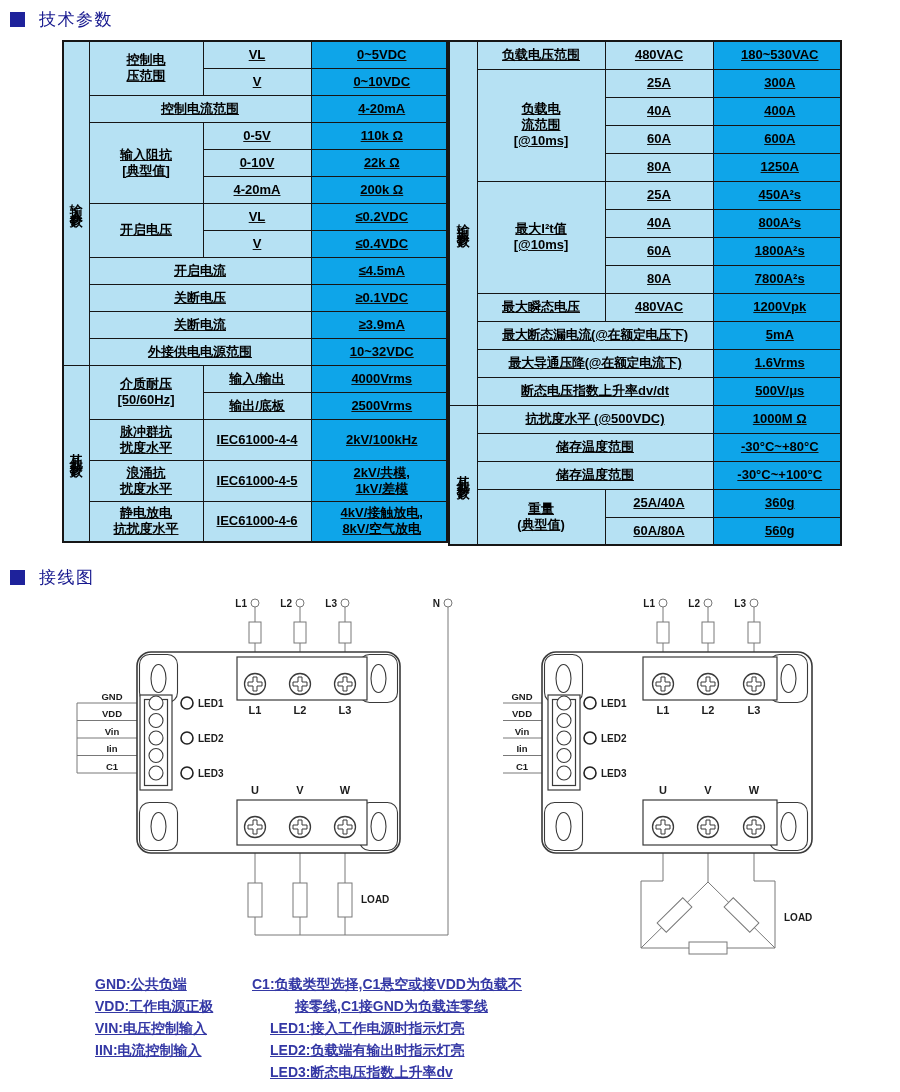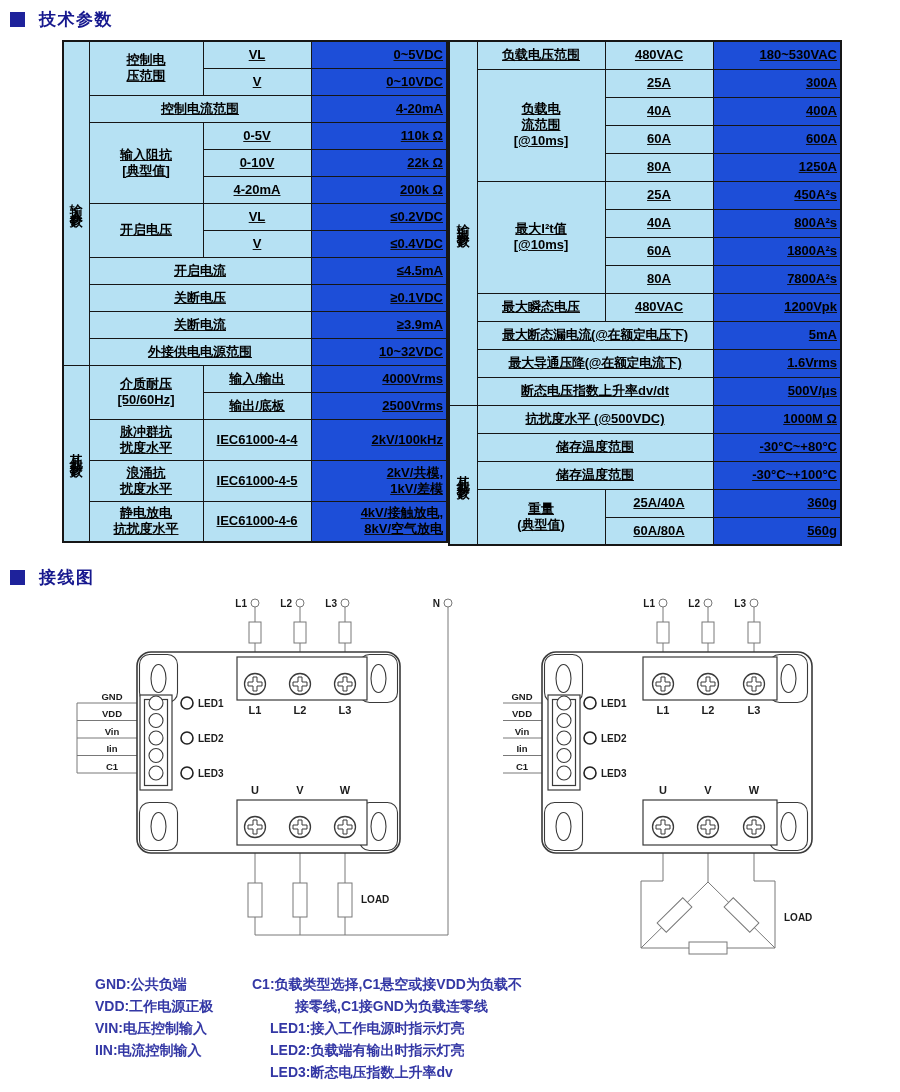--- a/index.html
+++ b/index.html
@@ -1,39 +1,39 @@
 <!DOCTYPE html>
 <html><head>
 <meta charset="utf-8">
 <style>
   html,body{margin:0;padding:0;background:#fff;}
   #page{position:relative;width:900px;height:1092px;background:#fff;overflow:hidden;
         font-family:"Liberation Sans",sans-serif;color:#111;}
   .section-header{position:absolute;display:flex;align-items:center;gap:14px;}
   .bullet{width:15px;height:15px;background:#1e229b;flex:0 0 auto;}
-  .section-title{font-size:17px;font-weight:bold;color:#16188e;letter-spacing:1.5px;}
+  .section-title{font-size:17px;font-weight:normal;color:#16188e;letter-spacing:1.5px;}
 
   
   .spec-wrap{position:absolute;left:62px;top:40px;display:flex;align-items:flex-start;text-decoration:underline;}
   table.spec{border-collapse:collapse;border:2px solid #161616;}
   table.spec td{border:1px solid #161616;background:#b6e1f3;text-align:center;
     font-size:13px;font-weight:bold;color:#000;padding:1px 3px;white-space:pre-line;line-height:1.22;}
-  table.spec td.val{background:#1d4ed8;text-align:right;padding-left:9px;font-weight:bold;}
+  table.spec td.val{background:#0ea5e9;text-align:center;padding-left:9px;font-weight:bold;}
   table.spec td.vcol{padding:0;}
   .vtext{writing-mode:vertical-rl;text-orientation:upright;letter-spacing:4px;line-height:1;display:inline-block;}
   tr.r27{height:27px} tr.r28{height:28px} tr.r41{height:41px}
   td.tight{font-size:12.5px;letter-spacing:-0.3px;}
 
   
   svg.diag{position:absolute;}
   svg.diag text{font-family:"Liberation Sans",sans-serif;font-weight:bold;fill:#1c1c1c;}
   .t11{font-size:11px}.t10{font-size:10px}.t95{font-size:9.5px}
 
   
-  .legend-col{position:absolute;top:973px;font-size:14px;font-weight:bold;color:#3438a5;line-height:22px;white-space:nowrap;}
+  .legend-col{position:absolute;top:973px;font-size:14px;font-weight:bold;color:#3438a5;line-height:22px;white-space:nowrap;text-decoration:underline;}
   .ind18{padding-left:18px;} .ind43{padding-left:43px;}
 </style>
 </head>
 <body>
 
 <div id="page">
 
   <div class="section-header" style="left:10px;top:8px">
     <span class="bullet"></span>
     <span class="section-title">技术参数</span>

